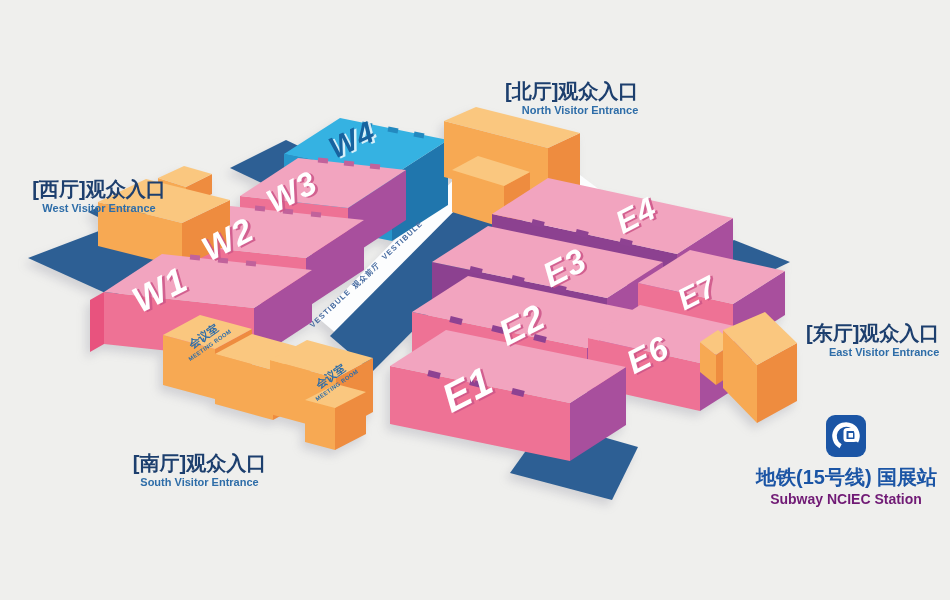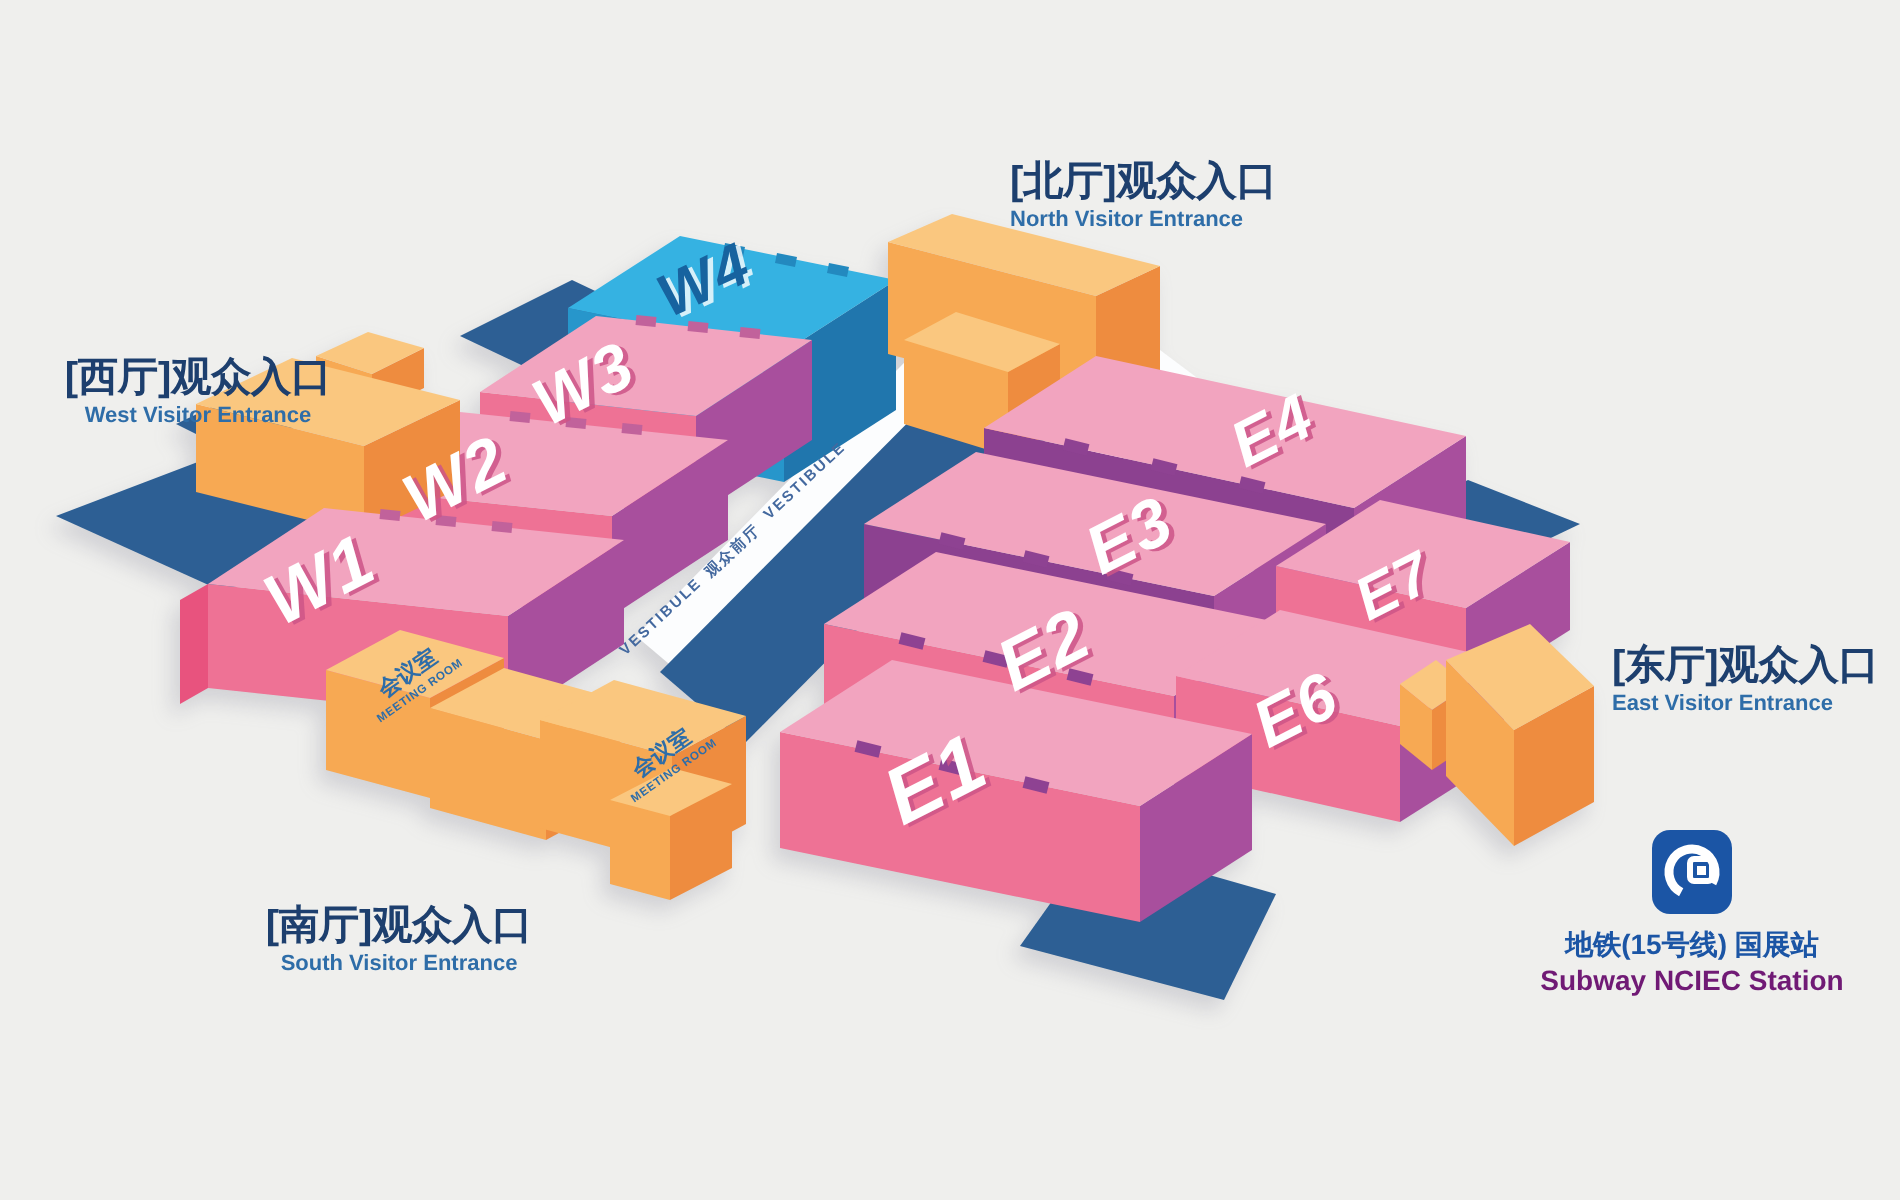--- a/index.html
+++ b/index.html
@@ -7,27 +7,27 @@
   .stage{position:relative;width:950px;height:600px;background:#efefed;overflow:hidden;}
   .map-svg{position:absolute;left:0;top:0;filter:drop-shadow(-4px 6px 5px rgba(110,110,130,.22));}
   .hall-label{font-family:"Liberation Sans",sans-serif;font-weight:bold;font-style:italic;
     fill:#ffffff;text-anchor:middle;letter-spacing:1px;}
   .hall-label.pink{text-shadow:2px 2px 0 rgba(205,85,135,.85);}
   .hall-label.cyan{fill:#17639f;text-shadow:2px 2px 0 rgba(255,255,255,.8);}
   .vest-text{font-family:"Liberation Sans",sans-serif;font-weight:bold;fill:#44699f;
     text-anchor:middle;letter-spacing:1.2px;}
   .meet-zh{font-family:"Liberation Sans",sans-serif;font-weight:bold;fill:#2e6da8;text-anchor:middle;}
   .meet-en{font-family:"Liberation Sans",sans-serif;font-weight:bold;fill:#2e6da8;text-anchor:middle;letter-spacing:.4px;}
-  .entrance{position:absolute;line-height:1.18;}
+  .entrance{position:absolute;line-height:1.18;text-align:right;}
   .entrance .zh{font-size:20px;font-weight:bold;color:#1d3f6e;white-space:nowrap;}
   .entrance .en{font-size:11px;font-weight:bold;color:#2e6da8;white-space:nowrap;}
   .center{text-align:center;}
   .subway{position:absolute;left:756px;top:414px;width:180px;text-align:center;}
   .subway-icon{display:block;margin:0 auto 6px auto;}
-  .subway .zh{font-size:14px;font-weight:bold;color:#1b55a5;white-space:nowrap;}
+  .subway .zh{font-size:20px;font-weight:bold;color:#1b55a5;white-space:nowrap;}
   .subway .en{font-size:14px;font-weight:bold;color:#701a75;white-space:nowrap;}
 </style>
 </head>
 <body>
 
 <div class="stage">
 
 <svg class="map-svg" width="950" height="600" viewBox="0 0 950 600">
 
   <g>

